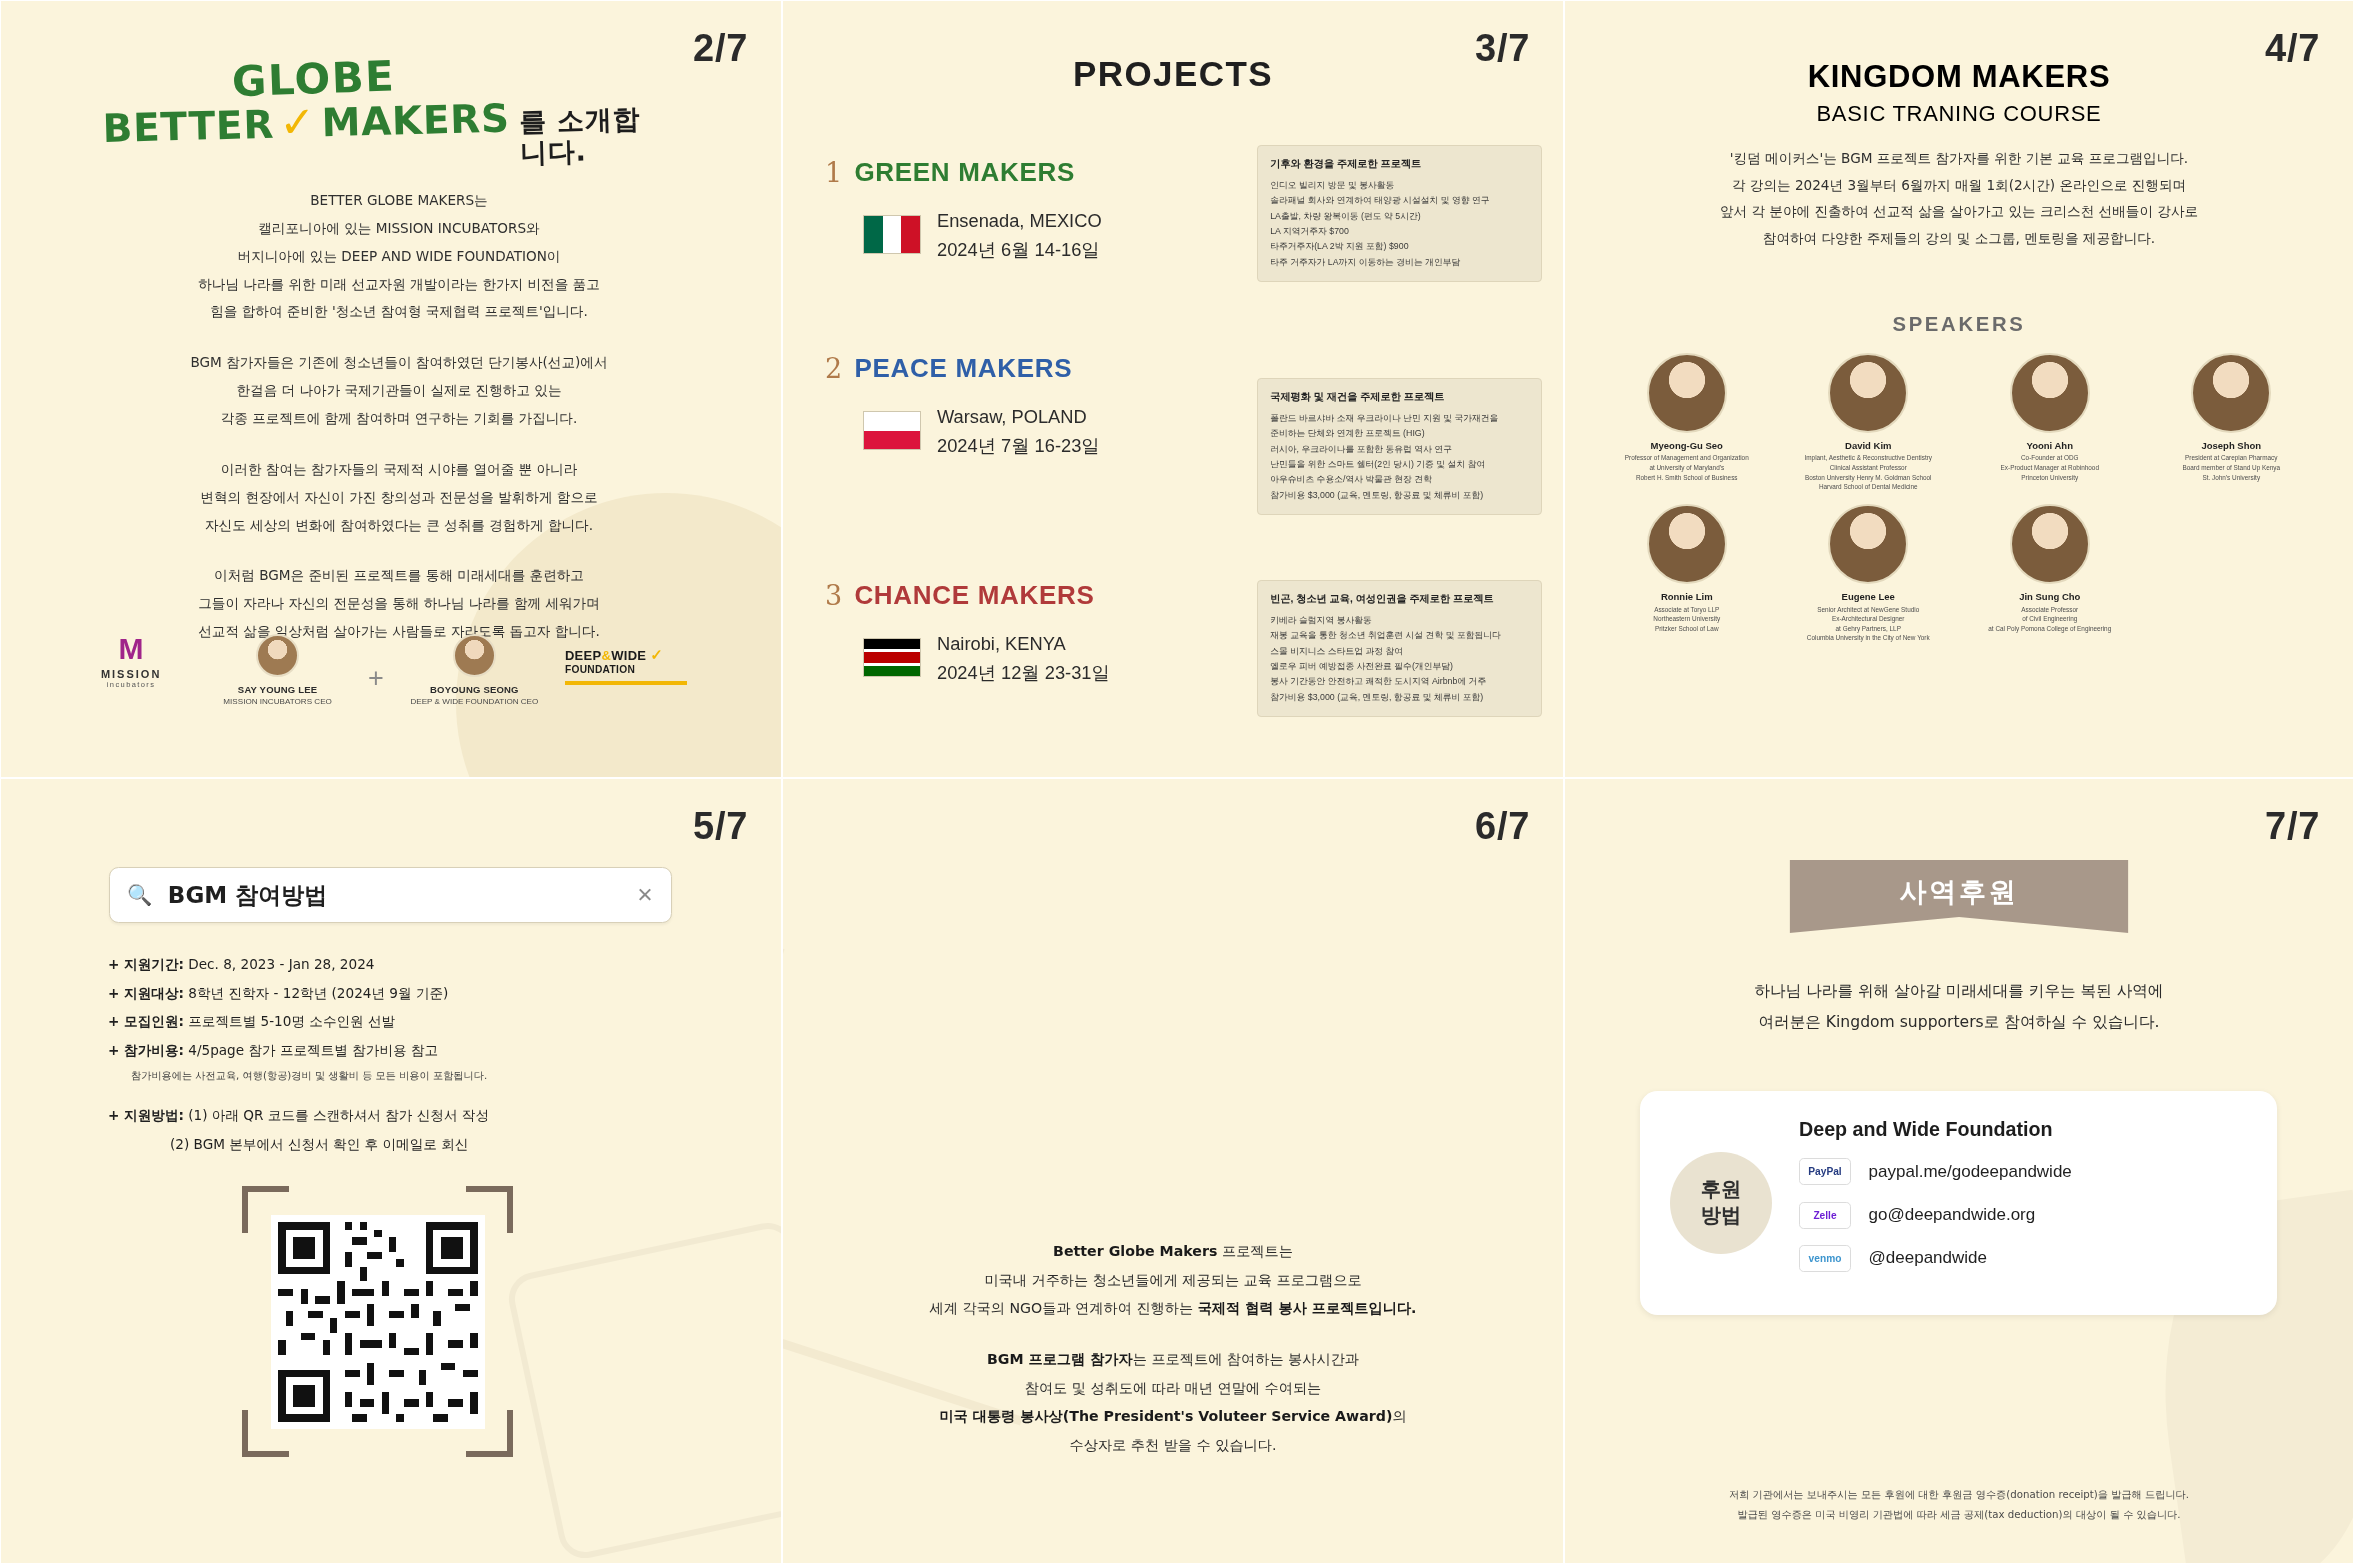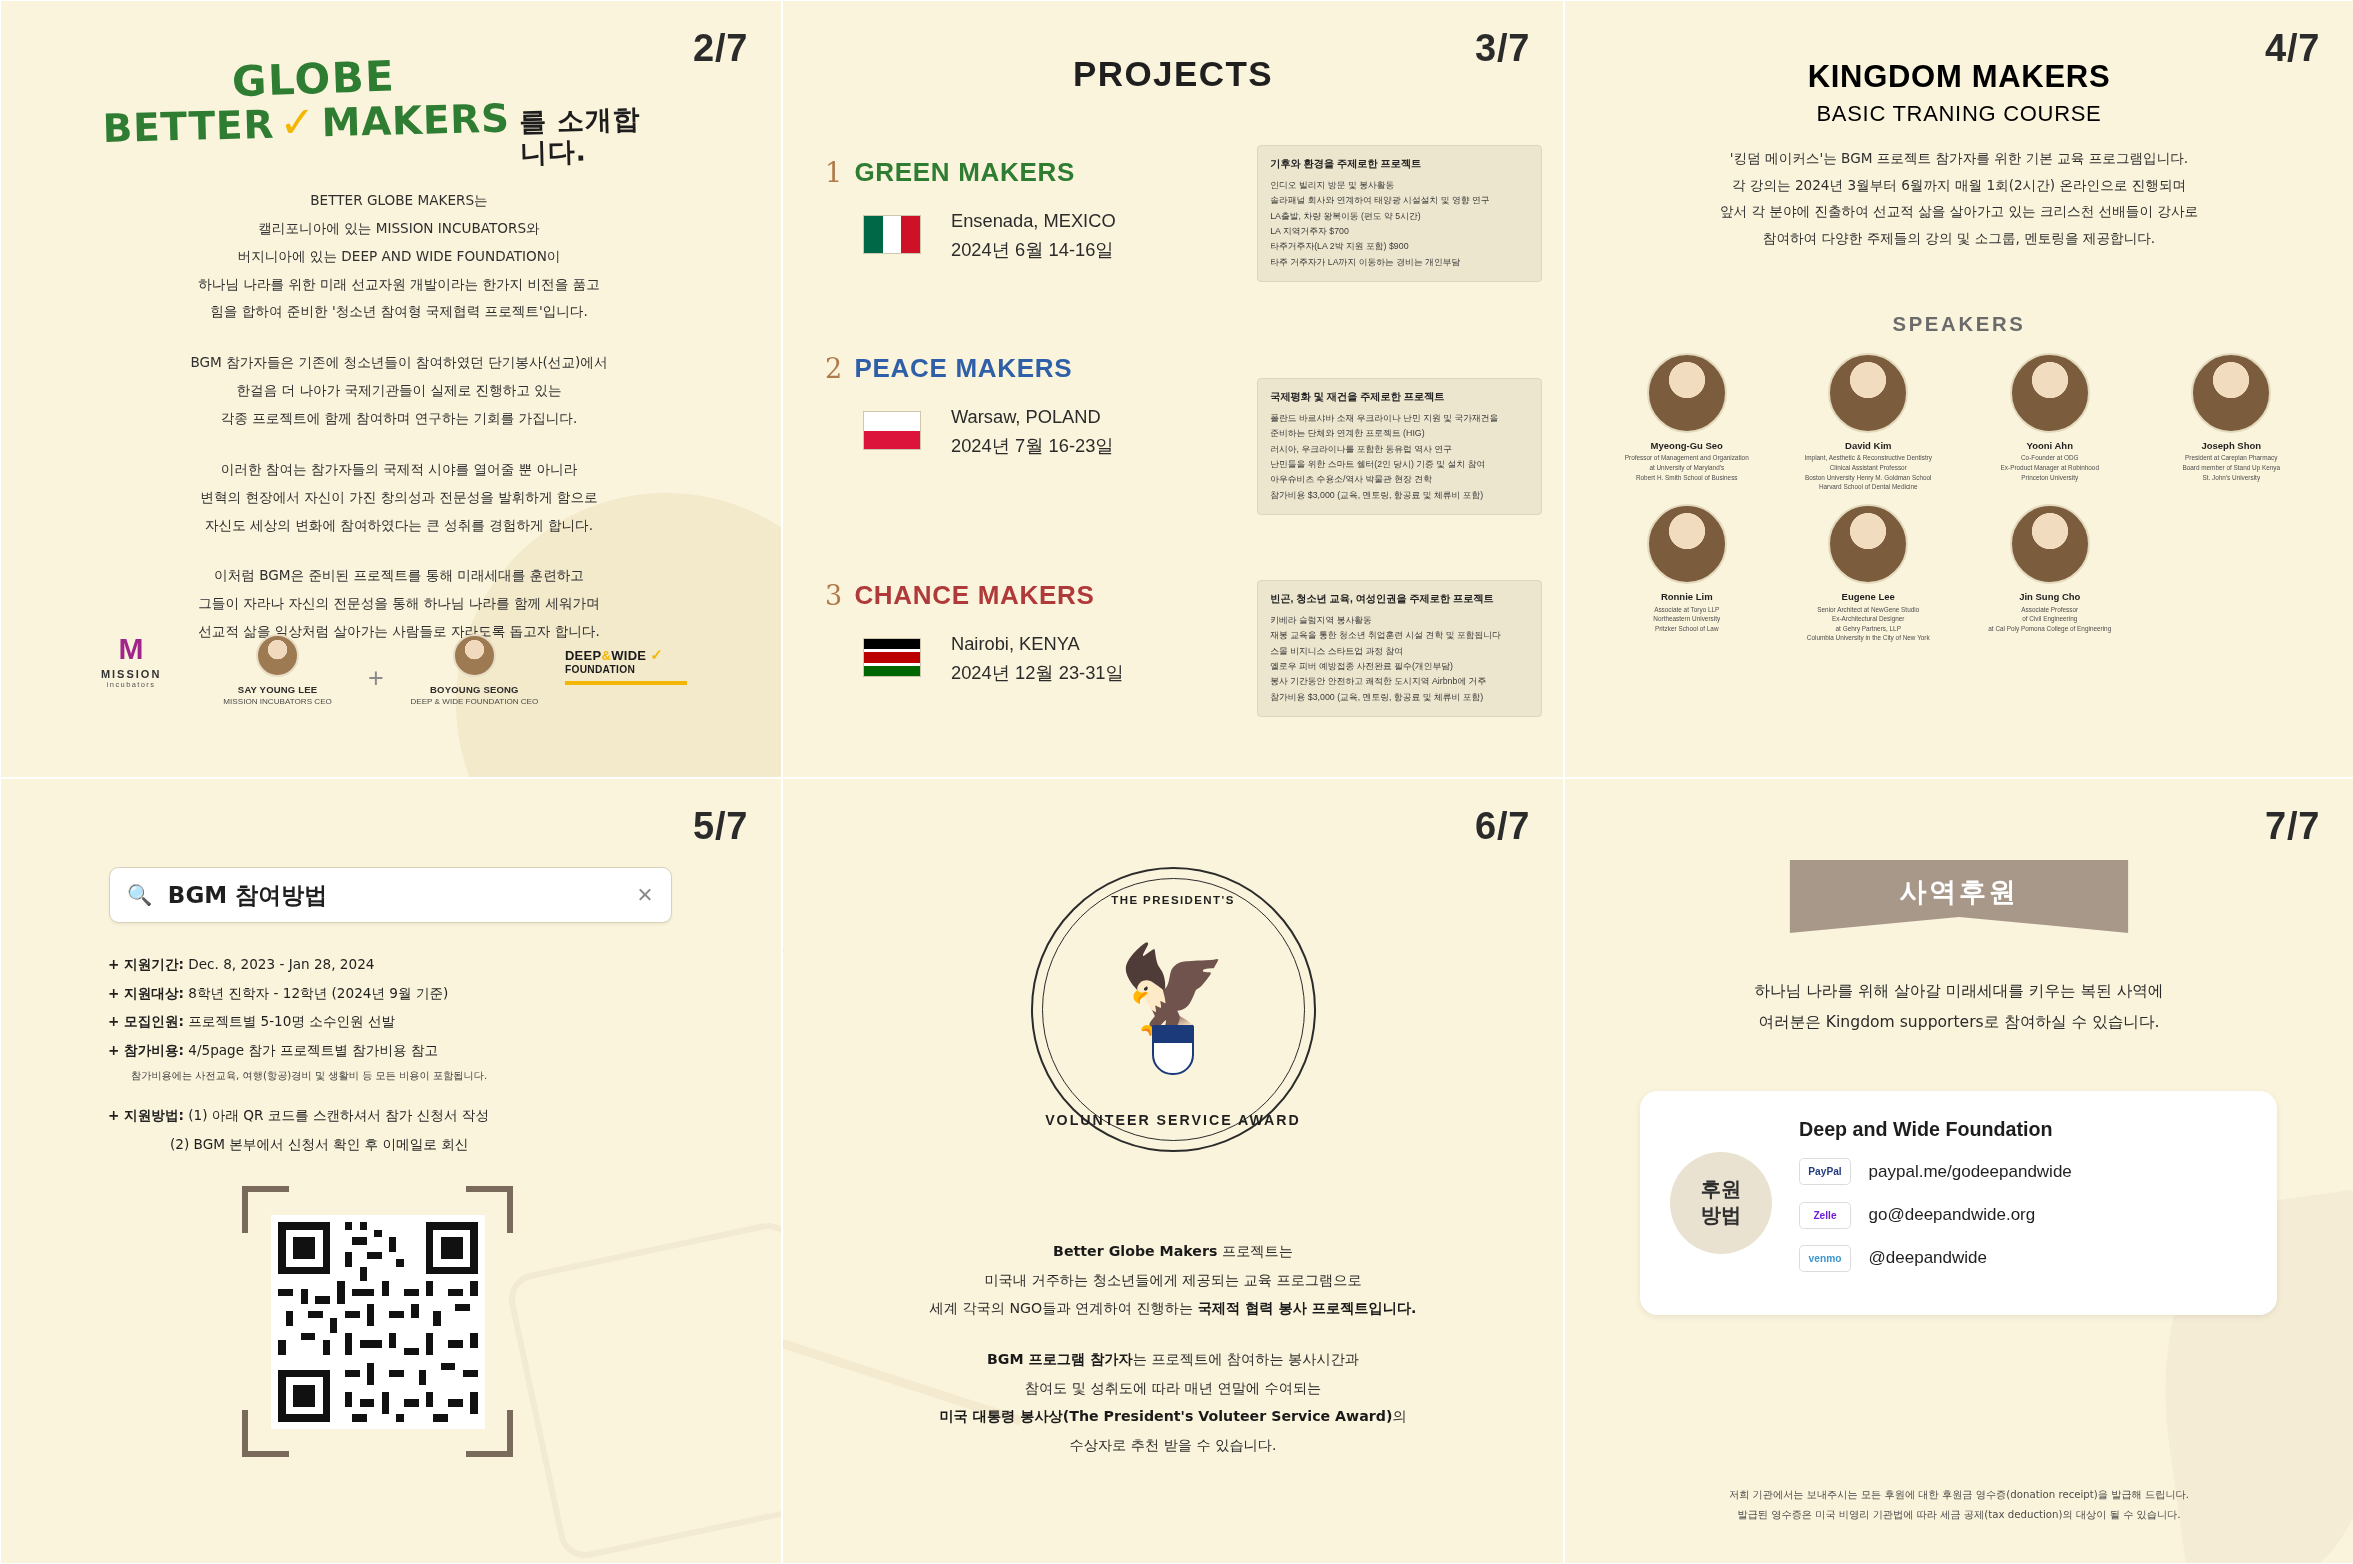--- a/index.html
+++ b/index.html
@@ -84,21 +84,21 @@
   .s3-title {
     position:absolute; top:53px; left:0; width:100%; text-align:center;
     font-size:35px; font-weight:bold; letter-spacing:1.4px; color:#1f1f1f;
   }
   .proj { position:absolute; left:42px; width:420px; }
   .proj .pnum { font-size:27px; color:#b07a4a; font-family:"DejaVu Serif", serif; float:left; margin-right:12.2px; }
   .proj .ptitle { font-size:26px; font-weight:bold; letter-spacing:0.7px; }
   .p1 .ptitle { color:#2e7d32; }
   .p2 .ptitle { color:#2f5fa8; }
   .p3 .ptitle { color:#b03a3a; }
-  .proj-row { display:flex; align-items:center; gap:30px; margin-top:17.6px; margin-left:38px; }
+  .proj-row { display:flex; align-items:center; gap:16px; margin-top:17.6px; margin-left:38px; }
   .flag { width:58px; height:39px; border:0.7px solid #cfc7ae; display:flex; overflow:hidden; }
   .flag div { height:100%; }
   .proj-loc { font-size:18.3px; color:#2b2b2b; line-height:1.6; }
   .card {
     position:absolute; left:474px; width:285px;
     background:#ede6cf; border:0.7px solid #ded5ba; border-radius:4.1px;
     padding:11px 12.2px; color:#3a3a3a;
   }
   .card .chead { font-size:10.2px; font-weight:bold; margin-bottom:6.8px; color:#222; }
   .card ul { margin:0; padding:0; list-style:none; }
@@ -533,32 +533,20 @@
           <rect x="22" y="27" width="2" height="1"></rect>
         </g>
       </svg>
     </div>
   </div>
 
   <div class="slide">
     <div class="s6-ghost"></div>
     <div class="pagenum">6/7</div>
 
-    <div class="s6-seal">
-      <div class="seal-wrap">
-        <div class="seal-ring"></div>
-        <div class="seal-ring2"></div>
-        <div class="seal-top">THE PRESIDENT'S</div>
-        <div class="seal-center">
-          <div class="eagle">🦅</div>
-          <div class="shield"></div>
-        </div>
-        <div class="seal-bot">VOLUNTEER SERVICE AWARD</div>
-      </div>
-    </div>
 
     <div class="s6-body">
       <p>
         <b>Better Globe Makers</b><span style="white-space:pre-line"> 프로젝트는
 미국내 거주하는 청소년들에게 제공되는 교육 프로그램으로
 세계 각국의 NGO들과 연계하여 진행하는 </span><b>국제적 협력 봉사 프로젝트입니다.</b>
       </p>
       <p>
         <b>BGM 프로그램 참가자</b><span style="white-space:pre-line">는 프로젝트에 참여하는 봉사시간과
 참여도 및 성취도에 따라 매년 연말에 수여되는

